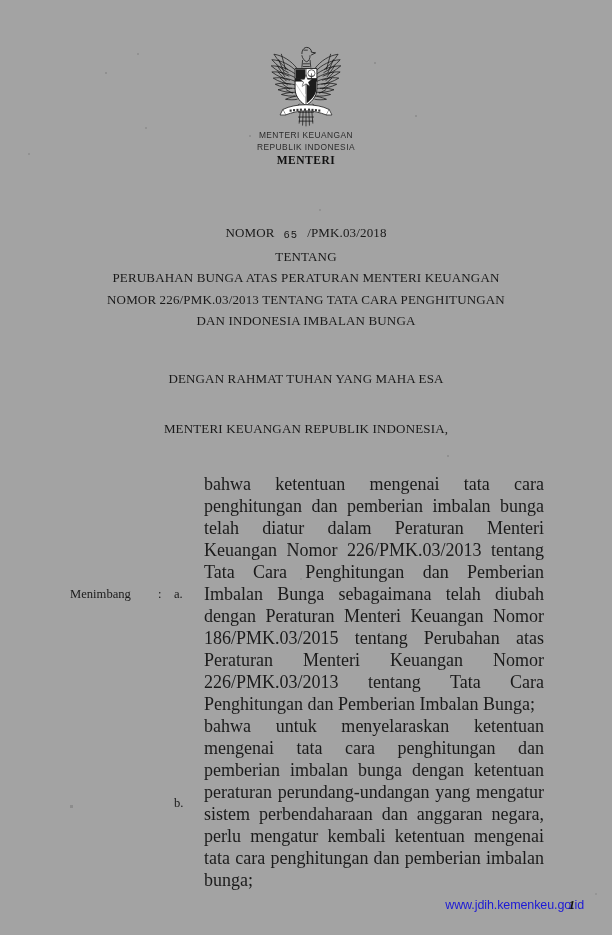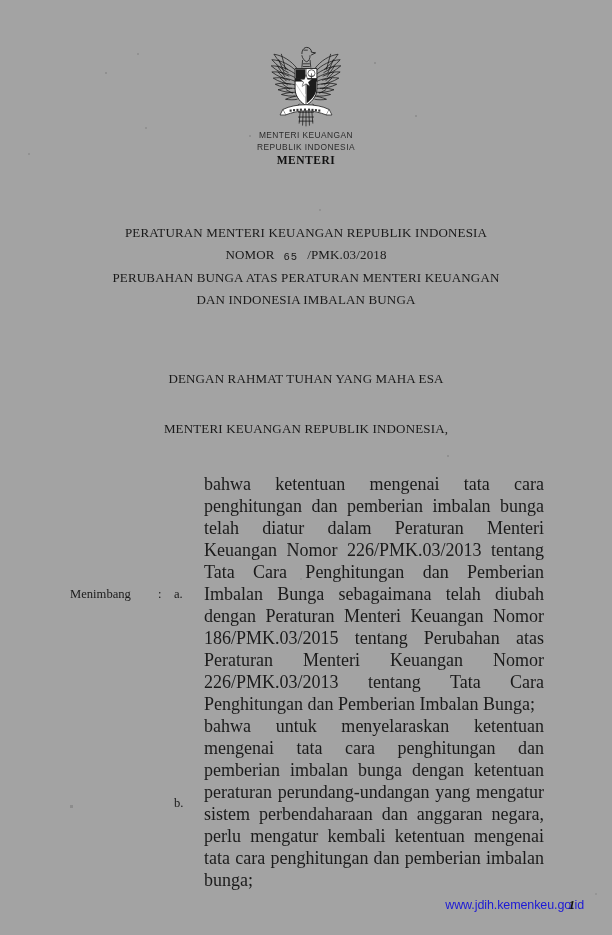--- a/index.html
+++ b/index.html
@@ -290,23 +290,24 @@
           <rect x="78" y="96" width="3" height="3.2"></rect>
         </g>
       </g>
     </svg>
     <div class="ministry-line">MENTERI KEUANGAN</div>
     <div class="ministry-line">REPUBLIK INDONESIA</div>
     <div class="salinan">MENTERI</div>
   </div>
 
   <div class="title-block">
-    <div class="title-line">PERATURAN MENTERI KEUANGAN REPUBLIK INDONESIA</div>
     <div class="title-line"><span>NOMOR</span><span class="nomor-value">65</span><span class="nomor-tail">/PMK.03/2018</span></div>
+    <div class="title-line">TENTANG</div>
     <div class="title-line">PERUBAHAN BUNGA ATAS PERATURAN MENTERI KEUANGAN</div>
+    <div class="title-line">NOMOR 226/PMK.03/2013 TENTANG TATA CARA PENGHITUNGAN</div>
     <div class="title-line">DAN INDONESIA IMBALAN BUNGA</div>
   </div>
 
   <div class="decree-block">
     <div class="decree-line">DENGAN RAHMAT TUHAN YANG MAHA ESA</div>
     <div class="decree-gap"></div>
     <div class="decree-line">MENTERI KEUANGAN REPUBLIK INDONESIA,</div>
   </div>
 
   <div class="considerations">

